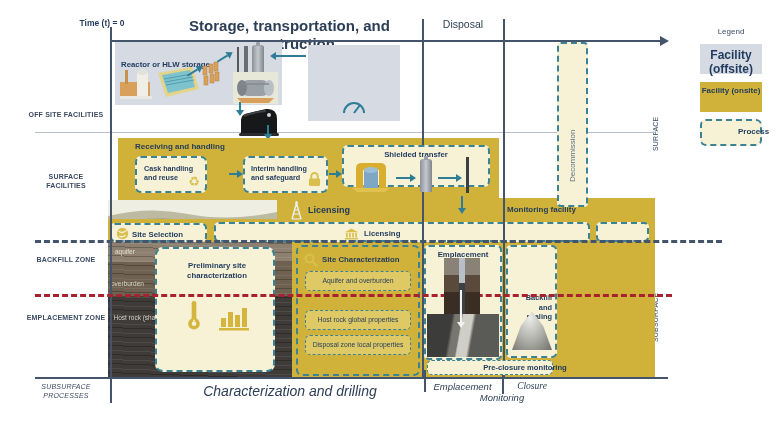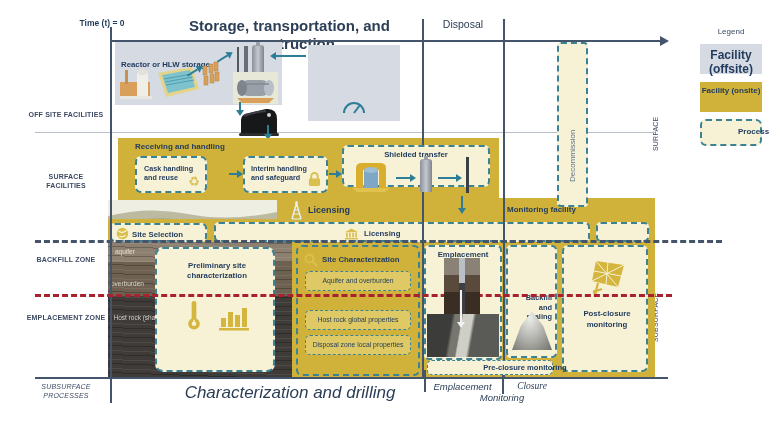--- a/index.html
+++ b/index.html
@@ -73,21 +73,21 @@
 
   <div class="abs axis-lbl" style="left:28px;top:110px;width:76px;">OFF SITE FACILITIES</div>
   <div class="abs axis-lbl" style="left:28px;top:172px;width:76px;">SURFACE FACILITIES</div>
   <div class="abs axis-lbl" style="left:28px;top:255px;width:76px;">BACKFILL ZONE</div>
   <div class="abs axis-lbl" style="left:24px;top:313px;width:84px;">EMPLACEMENT ZONE</div>
   <div class="abs axis-lbl" style="left:28px;top:382px;width:76px;font-style:italic;font-weight:normal;">SUBSURFACE PROCESSES</div>
 
   <div class="abs axis-lbl vtext" style="left:651px;top:106px;height:55px;font-weight:normal;">SURFACE</div>
   <div class="abs axis-lbl vtext" style="left:651px;top:280px;height:75px;font-weight:normal;">SUBSURFACE</div>
 
-  <div class="abs" style="left:160px;top:383px;width:260px;font-size:17px;font-style:italic;color:#2c3e56;text-align:center;">Characterization and drilling</div>
+  <div class="abs" style="left:160px;top:383px;width:260px;font-size:14px;font-style:italic;color:#2c3e56;text-align:center;">Characterization and drilling</div>
   <div class="abs" style="left:425px;top:381px;width:75px;font-size:9.5px;font-style:italic;color:#2c3e56;text-align:center;">Emplacement</div>
   <div class="abs" style="left:506px;top:381px;width:52px;font-size:9.5px;font-style:italic;color:#2c3e56;text-align:center;font-family:Liberation Serif, serif;">Closure</div>
   <div class="abs" style="left:447px;top:392px;width:110px;font-size:9.5px;font-style:italic;color:#2c3e56;text-align:center;">Monitoring</div>
 
   <div class="abs lbl" style="left:700px;top:27px;width:62px;font-size:8px;text-align:center;font-weight:normal;color:#3c4a63;">Legend</div>
   <div class="abs lbl" style="left:700px;top:44px;width:62px;height:30px;background:var(--graybox);font-size:12px;text-align:center;padding-top:4px;box-sizing:border-box;">Facility (offsite)</div>
   <div class="abs lbl" style="left:700px;top:82px;width:62px;height:30px;background:var(--gold);font-size:8px;text-align:center;padding-top:4px;box-sizing:border-box;">Facility (onsite)</div>
   <div class="abs lbl procbox" style="left:700px;top:119px;width:62px;height:27px;font-size:8px;text-align:center;padding-top:6px;padding-left:36px;">Process</div>
 
   <div class="abs z2" style="left:115px;top:42px;width:167px;height:63px;background:var(--graybox);">
@@ -281,29 +281,20 @@
   <div class="abs z6">
     <div style="position:absolute;left:460px;top:290px;width:2px;height:32px;background:#f2f2f0;"></div>
     <div style="position:absolute;left:457px;top:322px;width:0;height:0;border-left:4px solid transparent;border-right:4px solid transparent;border-top:6px solid #f2f2f0;"></div>
   </div>
 
   <div class="abs z4 procbox" style="left:506px;top:245px;width:51px;height:113px;border-radius:5px;">
     <div style="position:absolute;left:4px;top:5px;width:40px;font-size:7.4px;font-weight:bold;color:var(--navy);text-align:right;line-height:1.3;margin-top:41px;">Backfill and sealing</div>
     <div style="position:absolute;left:4px;top:63px;width:40px;height:40px;background:radial-gradient(at 45% 20%,#ececea,#a9a9a4 55%,#6f6f6a);clip-path:polygon(50% 4%,78% 40%,100% 100%,0 100%,22% 40%);"></div>
   </div>
 
-  <div class="abs z4 procbox" style="left:562px;top:245px;width:86px;height:127px;border-radius:6px;">
-    <svg style="position:absolute;left:24px;top:12px;" width="40" height="36" viewBox="0 0 40 36">
-      <polygon points="8,2 36,6 30,28 4,22" fill="#d4b63f"></polygon>
-      <path d="M8 2 L30 28 M36 6 L4 22 M20 3 L18 25 M6 12 L33 17" stroke="#f7f1d6" stroke-width="1"></path>
-      <path d="M10 24 L8 32 M8 32 L14 30" stroke="#d4b63f" stroke-width="2.2"></path>
-      <circle cx="7" cy="33" r="2.2" fill="#d4b63f"></circle>
-    </svg>
-    <div style="position:absolute;left:8px;top:62px;width:70px;font-size:7.8px;font-weight:bold;color:var(--navy);text-align:center;line-height:1.35;">Post-closure monitoring</div>
-  </div>
 
   <div class="abs z4 procbox" style="left:427px;top:360px;width:126px;height:15px;border-radius:5px;border-width:1.6px;">
     <div style="position:absolute;left:0;top:2px;width:100%;font-size:7.6px;font-weight:bold;color:var(--navy);text-align:center;padding-left:35px;">Pre-closure monitoring</div>
   </div>
 
   <div class="abs z4">
     <div class="stem-h" style="left:229px;top:173px;width:9px;"></div>
       <div class="head right" style="left:237px;top:170px;"></div>
   </div>
   <div class="abs z4">

